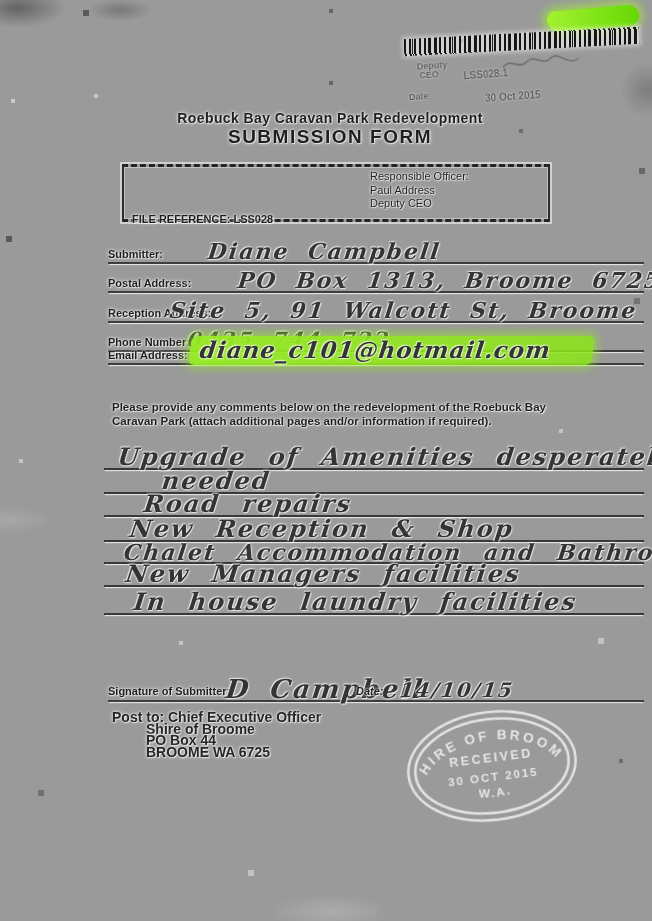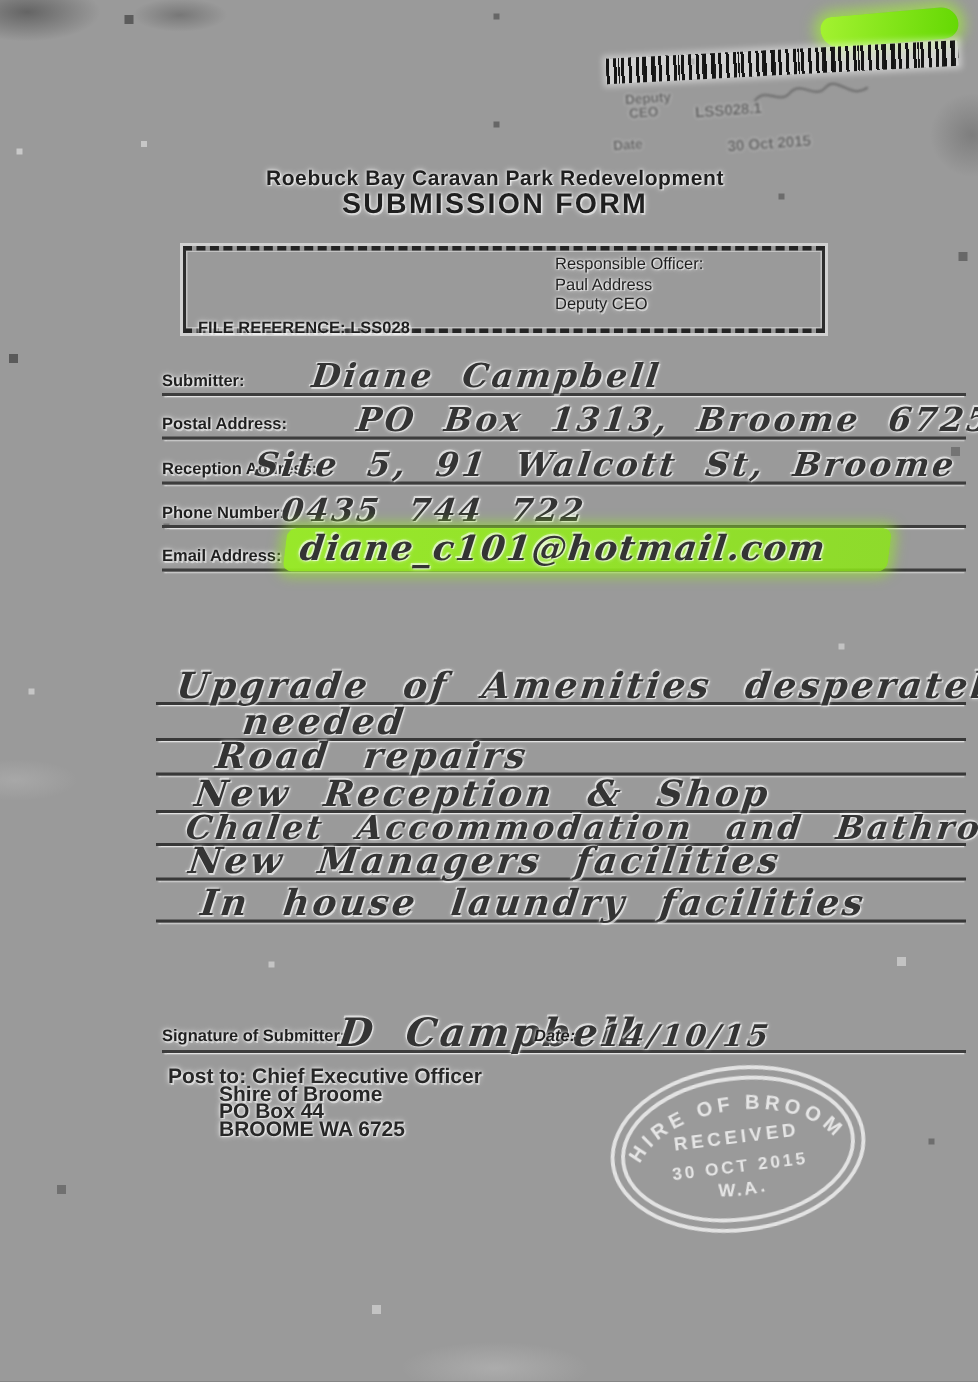--- a/index.html
+++ b/index.html
@@ -67,21 +67,21 @@
     box-shadow:0 2px 1px -1px rgba(255,255,255,.7);}
   .flabel{position:absolute;left:0;bottom:2px;font-size:11px;font-weight:bold;}
   .hand{font-family:"DejaVu Serif",serif;font-style:italic;font-weight:bold;color:#343434;
     letter-spacing:2px;word-spacing:9px;transform:skewX(-7deg);display:inline-block;
     text-shadow:0 0 3px rgba(255,255,255,.95),1px 1px 0 rgba(255,255,255,.55),-1px -1px 0 rgba(255,255,255,.55);}
   .fvalue{position:absolute;bottom:-2px;font-size:22px;white-space:nowrap;}
   .f1{top:238px;text-decoration:underline;} .f1 .fvalue{left:100px;}
   .f2{top:267px;} .f2 .fvalue{left:130px;}
   .f3{top:297px;} .f3 .fvalue{left:62px;}
   .f4{top:326px;} .f4 .fvalue{left:80px;font-size:21px;}
-  .f5{top:355px;text-align:center;} .f5 .fvalue{left:82px;font-size:23px;letter-spacing:1px;}
+  .f5{top:339px;text-align:center;} .f5 .fvalue{left:82px;font-size:23px;letter-spacing:1px;}
   .hl-ink{background:linear-gradient(90deg,rgba(152,236,36,.95),rgba(140,230,24,.85));
     border-radius:6px;padding:0 42px 2px 10px;
     box-shadow:0 0 8px 4px rgba(150,235,35,.55);}
   
   .instr{position:absolute;left:112px;top:400px;width:452px;
     font-size:11.5px;font-weight:bold;line-height:14px;}
   
   .crow{position:absolute;left:104px;right:8px;height:24px;
     border-bottom:2.5px solid #383838;
     box-shadow:0 2px 1px -1px rgba(255,255,255,.7);}
@@ -157,20 +157,21 @@
   </div>
   <div class="frow f4">
     <span class="flabel ink halo">Phone Number:</span>
     <span class="fvalue hand">0435 744 722</span>
   </div>
   <div class="frow f5">
     <span class="flabel ink halo">Email Address:</span>
     <span class="fvalue hand hl-ink">diane_c101@hotmail.com</span>
   </div>
 
+  <div class="instr ink halo">Please provide any comments below on the redevelopment of the Roebuck Bay Caravan Park (attach additional pages and/or information if required).</div>
 
   <div class="crow c1">
     <span class="ctext hand">Upgrade of Amenities desperately</span>
   </div>
   <div class="crow c2">
     <span class="ctext hand">needed</span>
   </div>
   <div class="crow c3">
     <span class="ctext hand">Road repairs</span>
   </div>

